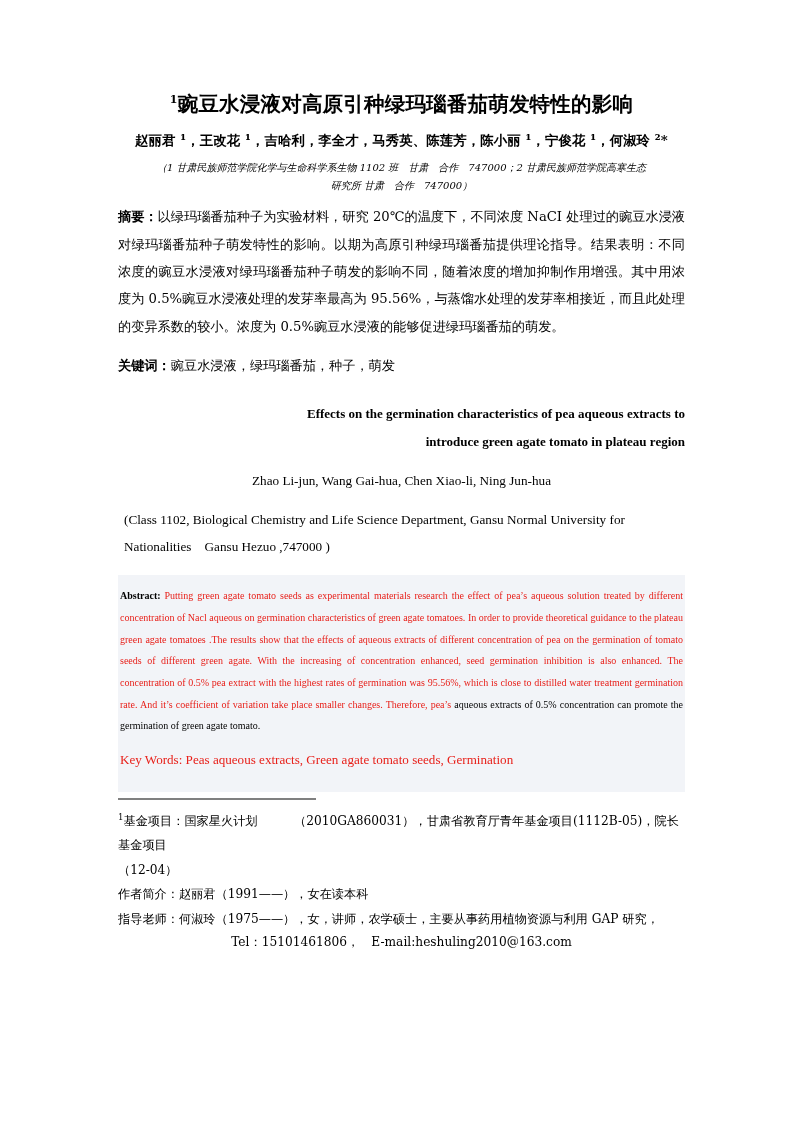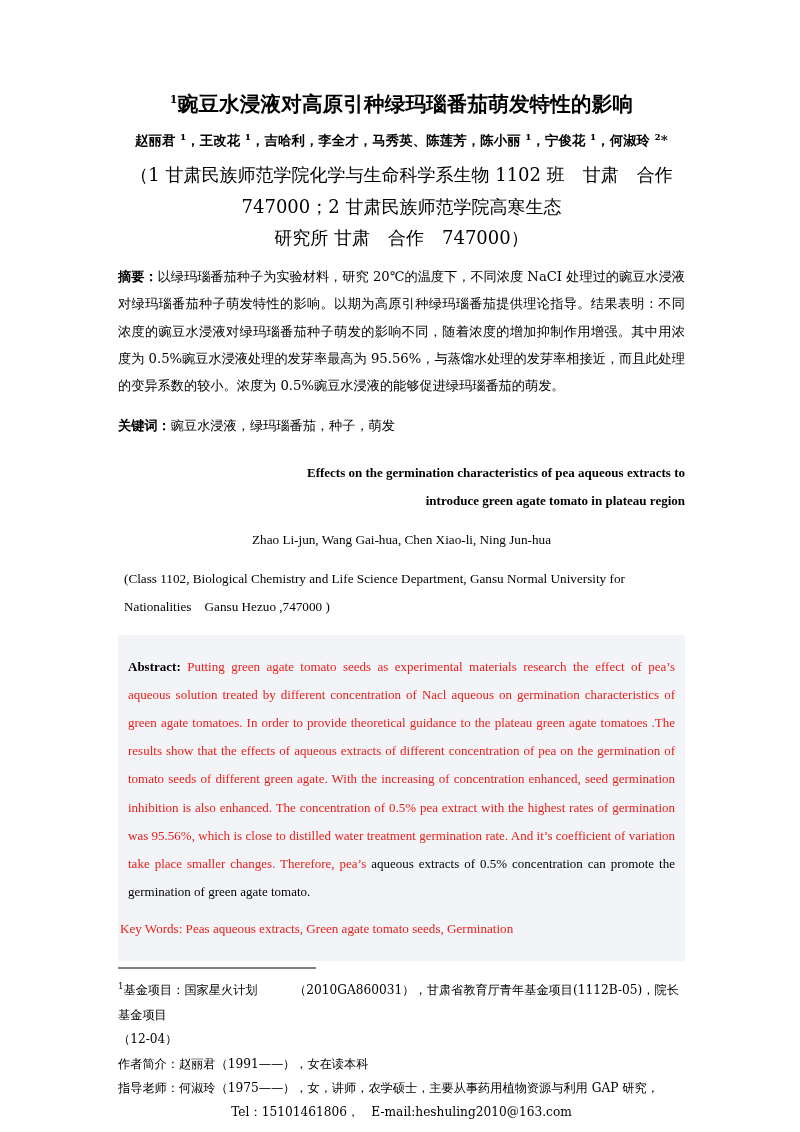--- a/index.html
+++ b/index.html
@@ -51,23 +51,24 @@
     font-size: 13.4px;
     font-weight: bold;
     line-height: 1.35;
     letter-spacing: 0.1px;
   }
 
   
   .cn-affil {
     margin-top: 10px;
     text-align: center;
-    font-size: 18px;
+    font-size: 10px;
     line-height: 1.75;
     font-family: "DejaVu Serif", "Liberation Serif", serif;
+    font-style: italic;
   }
 
   
   .cn-abstract {
     margin-top: 9px;
     font-size: 13.2px;
     line-height: 2.07;
     text-align: justify;
     text-justify: inter-ideograph;
     font-family: "DejaVu Serif", "Liberation Serif", serif;
@@ -112,26 +113,26 @@
     padding: 0 6px;
   }
 
   
   .abstract-box {
     margin-top: 14px;
     background: #f2f4f8;
     padding: 10px 2px 8px 2px;
   }
   .en-abstract {
-    font-size: 13px;
+    font-size: 10px;
     line-height: 2.17;
     text-align: justify;
     color: #e8201a;
     font-family: "Liberation Serif", "DejaVu Serif", serif;
-    margin: 8px;
+    margin: 0;
   }
   .en-abstract .lead {
     font-weight: bold;
     color: #000000;
   }
   .en-abstract .tail-black {
     color: #000000;
   }
   .en-keywords {
     margin-top: 13px;

